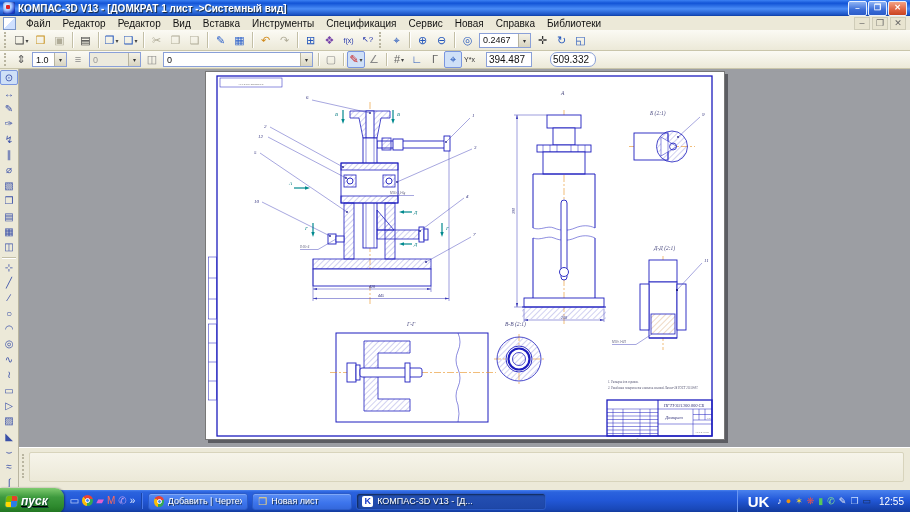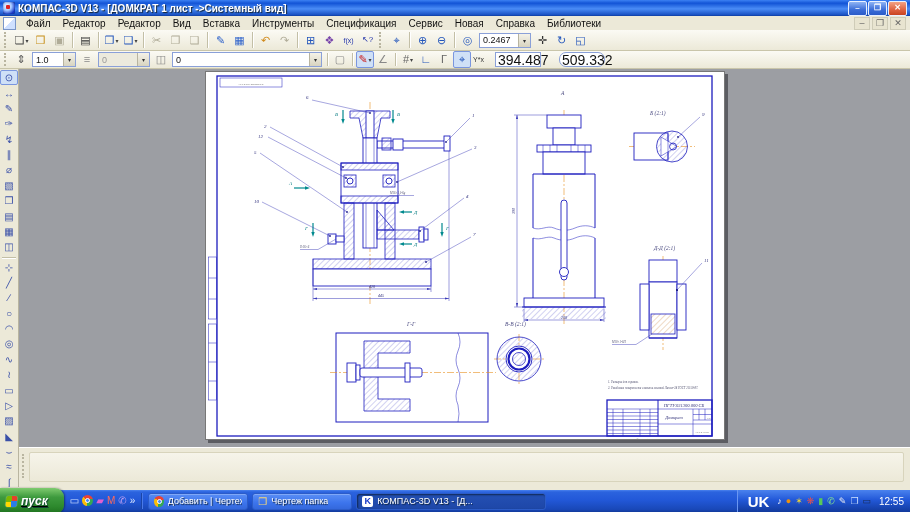--- a/index.html
+++ b/index.html
@@ -32,21 +32,21 @@
   #toolbar2 .tbtn{width:16px;height:15px;}
   .tbtn .g{font-size:11px;line-height:1;}
   .tbtn.on{border-color:#7a96df;background:#cfe0f7;}
   .tbtn.dis .g{color:#b0ac98 !important;}
   .tbtn .dd{font-size:6px;color:#444;margin-left:1px;}
   .tcombo{height:15px;background:#fff;border:1px solid #8aa0d8;display:inline-flex;align-items:center;font-size:9px;margin:8px 2px;box-sizing:border-box;}
   .tcombo .cval{flex:1;padding:0 3px;color:#111;}
   .tcombo .cdd{width:11px;height:100%;background:linear-gradient(180deg,#f4f2e8,#d8d4c0);border-left:1px solid #b8b4a0;font-size:6px;display:flex;align-items:center;justify-content:center;color:#333;}
   .tcombo.dis{background:#eceadd;}
   .tcombo.dis .cval{color:#999;}
-  .tfield{height:13px;background:#fff;border:1px solid #8aa0d8;font-size:14px;padding:0 2px;margin:0 9px;display:inline-flex;align-items:center;color:#111;}
+  .tfield{height:13px;background:#fff;border:1px solid #8aa0d8;font-size:10px;padding:0 2px;margin:0 9px;display:inline-flex;align-items:center;color:#111;}
   .flabel{font-size:7px;color:#333;margin:0 2px;line-height:1;}
 
   
   #lefttb{left:0;top:69px;width:19px;height:421px;background:#ECE9D8;border-right:1px solid #b9b5a0;display:flex;flex-direction:column;align-items:center;padding-top:1px;box-sizing:border-box;}
   .ltbtn{width:16px;height:15px;display:flex;align-items:center;justify-content:center;font-size:10px;color:#3a50a8;border:1px solid transparent;border-radius:2px;}
   .ltbtn.on{border-color:#7a96df;background:#cfe0f7;}
   .ldiv{width:14px;height:1px;background:#c3bfa6;box-shadow:0 1px 0 #fff;margin:2px 0;}
 
   
   #workspace{left:19px;top:69px;width:891px;height:378px;background:#9C9EA3;overflow:hidden;}
@@ -222,21 +222,21 @@
     </span>
     <span class="tbtn">
       <span class="g" style="color: rgb(34, 85, 187);">◱</span>
     </span>
   </div>
 <div class="abs toolbar" id="toolbar2">
     <span class="thandle"></span>
     <span class="tbtn">
       <span class="g" style="color: rgb(85, 85, 85);">⇕</span>
     </span>
-    <span class="tcombo" style="width: 44px;">
+    <span class="tcombo" style="width: 35px;">
       <span class="cval">1.0</span>
       <span class="cdd">▾</span>
     </span>
     <span class="tbtn">
       <span class="g" style="color: rgb(136, 136, 136);">≡</span>
     </span>
     <span class="tcombo dis" style="width: 52px;">
       <span class="cval">0</span>
       <span class="cdd">▾</span>
     </span>
@@ -641,21 +641,21 @@
       <span class="ql" style="color: rgb(192, 160, 240);">✆</span>
       <span class="ql" style="color: rgb(220, 232, 255);">»</span>
     </div>
   <div id="tasks">
       <div class="taskbtn" style="flex: 1 1 0%; max-width: 100px;">
         <span class="i-chrome"></span>
         <span class="tlabel">Добавить | Чертеж...</span>
       </div>
       <div class="taskbtn" style="flex: 1 1 0%; max-width: 100px;">
         <span style="color: rgb(243, 213, 122); font-size: 10px;">❒</span>
-        <span class="tlabel">Чертеж папка</span>
+        <span class="tlabel">Новая лист</span>
       </div>
       <div class="taskbtn active" style="flex: 1.8 1 0%; max-width: 190px;">
         <span class="i-kompas">K</span>
         <span class="tlabel">КОМПАС-3D V13 - [Д...</span>
       </div>
     </div>
   <div id="traybar">
     <span id="lang">UK</span>
     <span style="display:flex;gap:4px;align-items:center;">
         <span class="tray" style="color: rgb(238, 242, 255);">♪</span>

